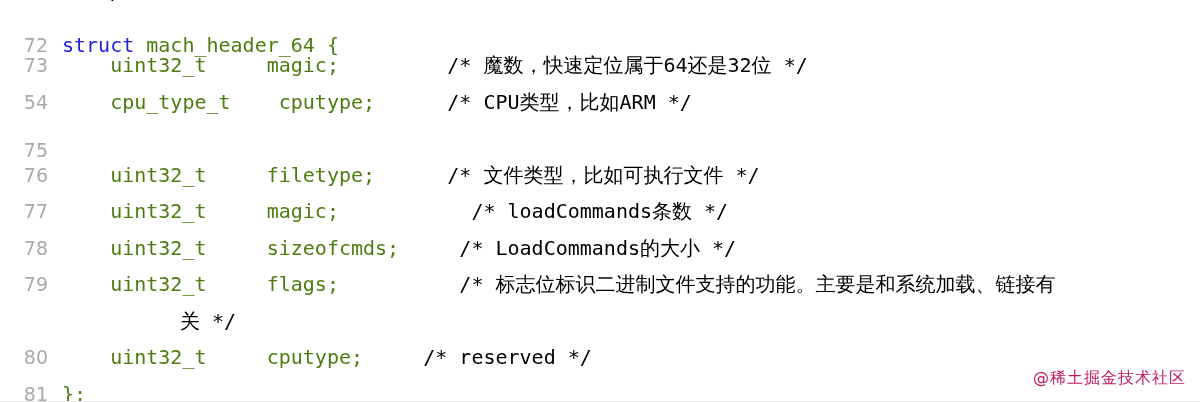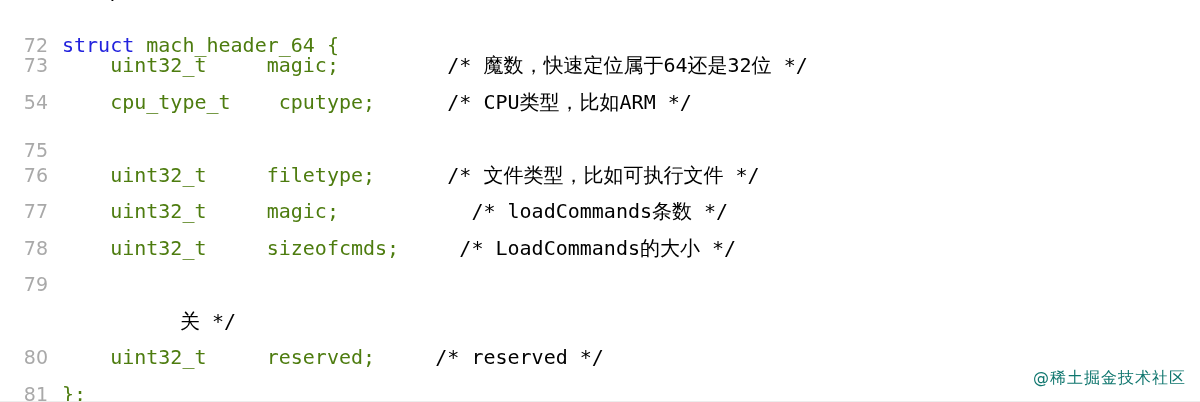--- a/index.html
+++ b/index.html
@@ -56,38 +56,38 @@
 
   
   .wrap-row .code-text { left: 180px; }
 
   #watermark {
     position: absolute;
     right: 14px;
     bottom: 12px;
     font-family: "DejaVu Sans", "Liberation Sans", sans-serif;
     font-size: 16px;
-    color: #0f766e;
+    color: #be185d;
     letter-spacing: 1px;
     user-select: none;
     white-space: pre;
   }
 </style>
 </head>
 <body>
 
 <div id="code-block">
   <div id="code-rows">
       <div class="code-row" style="top: -26px;"><div class="gutter">71</div><div class="code-text"><span class="comment">   */</span></div></div>
       <div class="code-row" style="top: 27px;"><div class="gutter">72</div><div class="code-text"><span class="kw">struct</span><span class="plain"> mach_header_64 {</span></div></div>
       <div class="code-row" style="top: 47px;"><div class="gutter">73</div><div class="code-text"><span class="plain">    uint32_t     magic;         </span><span class="comment">/* 魔数，快速定位属于64还是32位 */</span></div></div>
       <div class="code-row" style="top: 83.5px;"><div class="gutter">54</div><div class="code-text"><span class="plain">    cpu_type_t    cputype;      </span><span class="comment">/* CPU类型，比如ARM */</span></div></div>
       <div class="code-row" style="top: 132px;"><div class="gutter">75</div></div>
       <div class="code-row" style="top: 156.5px;"><div class="gutter">76</div><div class="code-text"><span class="plain">    uint32_t     filetype;      </span><span class="comment">/* 文件类型，比如可执行文件 */</span></div></div>
       <div class="code-row" style="top: 193px;"><div class="gutter">77</div><div class="code-text"><span class="plain">    uint32_t     magic;           </span><span class="comment">/* loadCommands条数 */</span></div></div>
       <div class="code-row" style="top: 229.5px; padding-left: 20px;"><div class="gutter">78</div><div class="code-text"><span class="plain">    uint32_t     sizeofcmds;     </span><span class="comment">/* LoadCommands的大小 */</span></div></div>
-      <div class="code-row" style="top: 266px;"><div class="gutter">79</div></div>
+      <div class="code-row" style="top: 266px;"><div class="gutter">79</div><div class="code-text"><span class="plain">    uint32_t     flags;          </span><span class="comment">/* 标志位标识二进制文件支持的功能。主要是和系统加载、链接有</span></div></div>
       <div class="code-row wrap-row" style="top: 302.5px;"><div class="code-text"><span class="comment">关 */</span></div></div>
-      <div class="code-row" style="top: 339px;"><div class="gutter">80</div><div class="code-text"><span class="plain">    uint32_t     reserved;     </span><span class="comment">/* reserved */</span></div></div>
+      <div class="code-row" style="top: 339px;"><div class="gutter">80</div><div class="code-text"><span class="plain">    uint32_t     cputype;     </span><span class="comment">/* reserved */</span></div></div>
       <div class="code-row" style="top: 375.5px;"><div class="gutter">81</div><div class="code-text"><span class="plain">};</span></div></div>
     </div>
   <div id="watermark">@稀土掘金技术社区</div>
 </div>
 
 </body></html>

